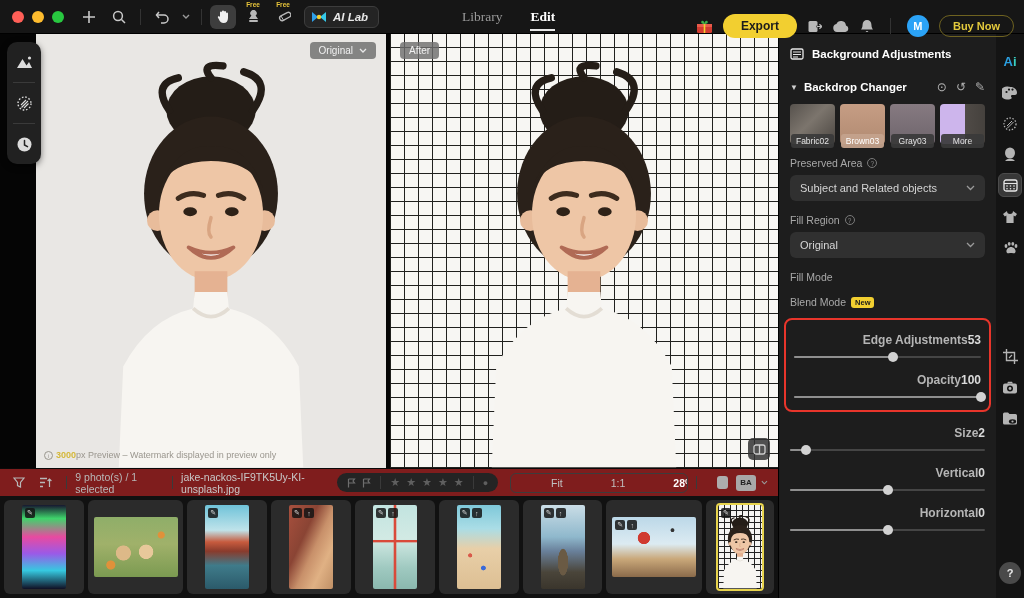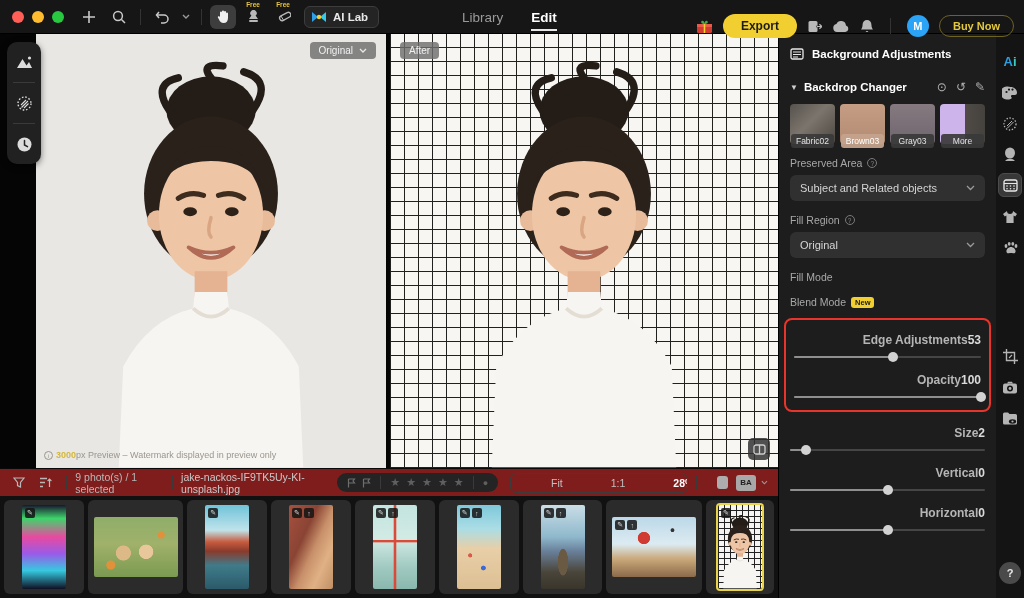--- a/index.html
+++ b/index.html
@@ -12,23 +12,23 @@
   .traffic { display:flex; gap:8px; margin-left:12px; }
   .light { width:12px; height:12px; border-radius:50%; }
   .tb-btn { width:26px; height:24px; display:flex; align-items:center; justify-content:center;
     color:#c9c9c9; border-radius:6px; position:relative; margin:0 2px; }
   .tb-btn.active { background:#3d3d3d; }
   .tb-sep { width:1px; height:16px; background:#333; margin:0 6px; }
   .free-tag { position:absolute; top:-4px; left:50%; transform:translateX(-50%);
     font-size:6.5px; font-weight:bold; color:#e8c53a; }
   .ailab { display:flex; align-items:center; gap:6px; background:#242424; border:1px solid #3d3d3d;
     border-radius:6px; padding:3px 10px 3px 6px; margin-left:6px; color:#e8e8e8;
-    font-size:11.5px; font-weight:bold; }
+    font-size:11.5px; font-weight:bold;font-style:italic; }
   .tabs { position:absolute; left:462px; top:0; height:34px; display:flex; gap:28px; align-items:center; }
-  .tab { font-size:13.5px; color:#9a9a9a; height:34px; display:flex; align-items:center; position:relative; }
+  .tab { font-size:13.5px; color:#9a9a9a; height:34px; display:flex; align-items:center; position:relative;font-family:Liberation Serif, serif; }
   .tab.active { color:#fff; font-weight:bold; }
   .tab.active:after { content:""; position:absolute; bottom:3px; left:0; right:0; height:2px; background:#e8e8e8; }
   .topbar-right { position:absolute; right:0; top:12px; height:28px; display:flex; align-items:center; gap:10px; padding-right:10px; }
   .export-btn { background:#f2cf30; color:#1c1c1c; font-weight:bold; font-size:12px;
     border-radius:14px; padding:5px 18px; }
   .icon-plain { color:#b8b8b8; display:flex; align-items:center; }
   .avatar { width:22px; height:22px; border-radius:50%; background:#2ba3f7; color:#fff;
     font-size:11px; font-weight:bold; display:flex; align-items:center; justify-content:center; }
   .buynow { border:1px solid #6e6220; color:#e3c93d; font-weight:bold; font-size:11px;
     border-radius:13px; padding:4px 13px; }

